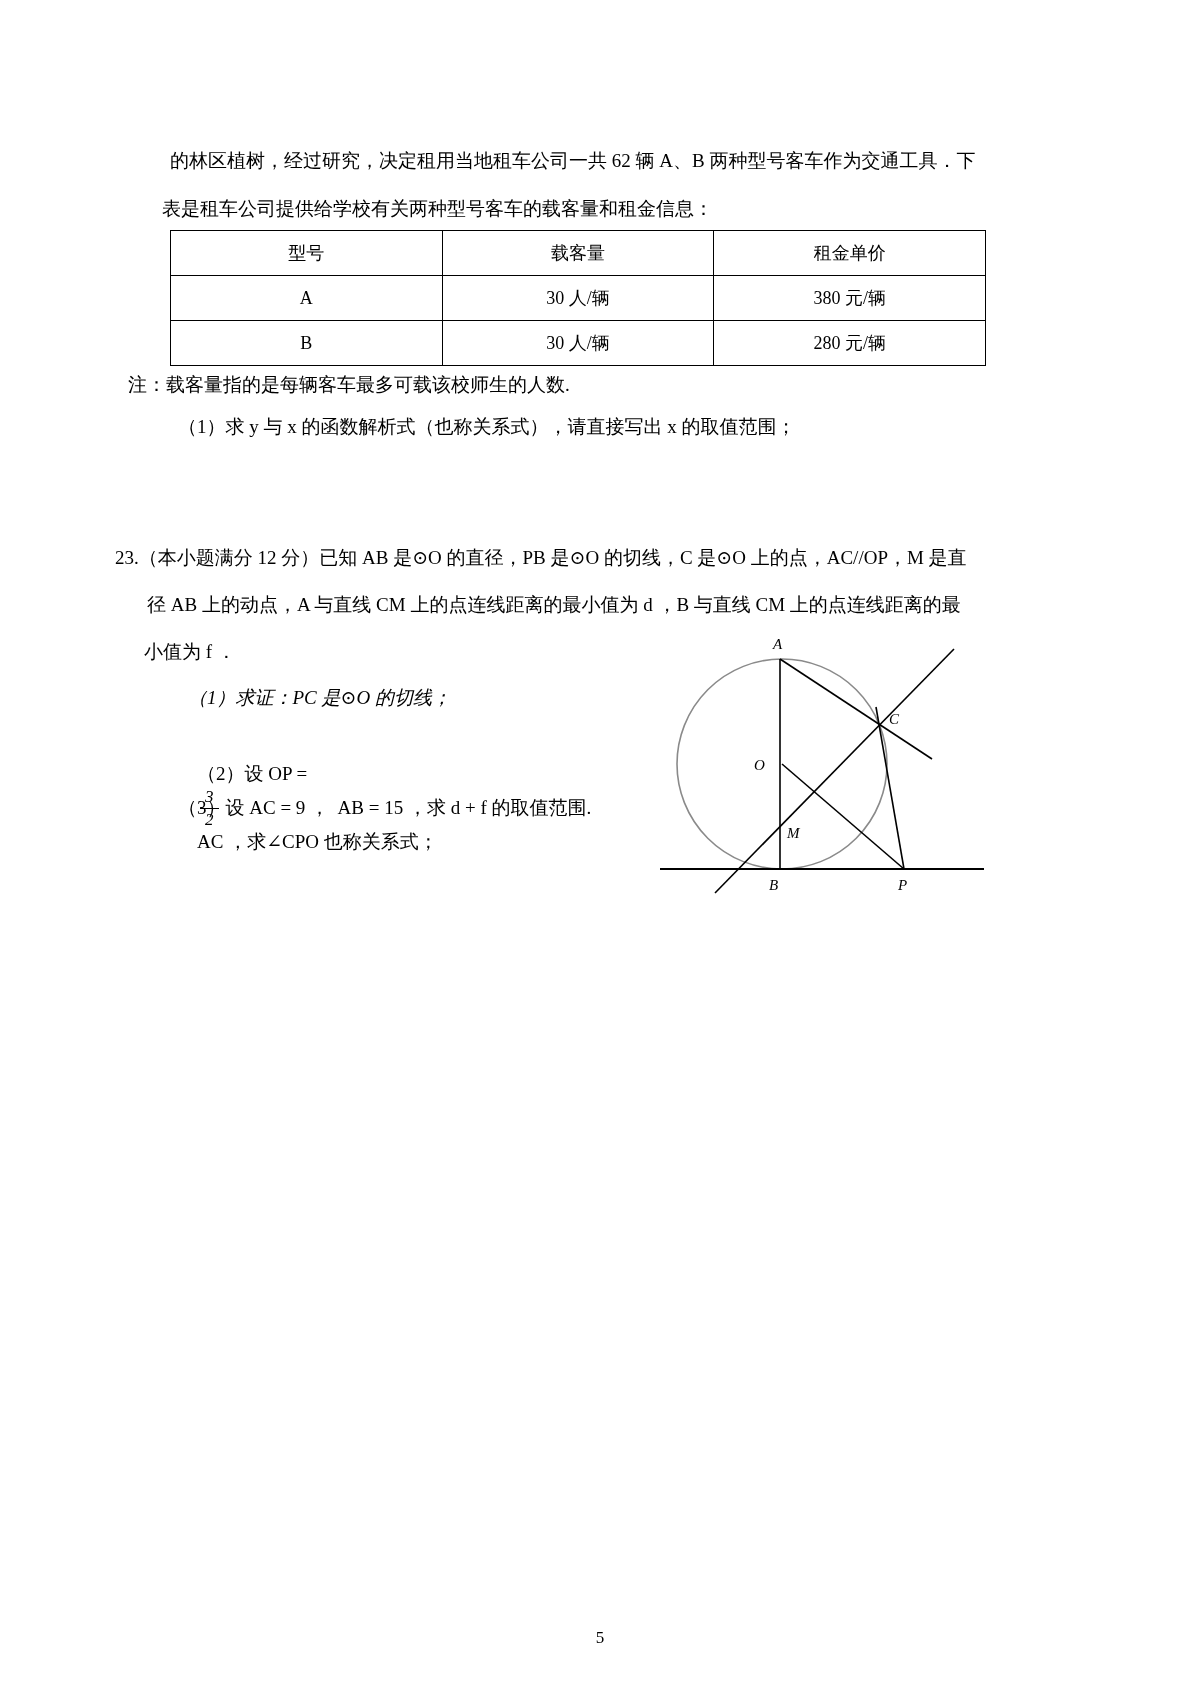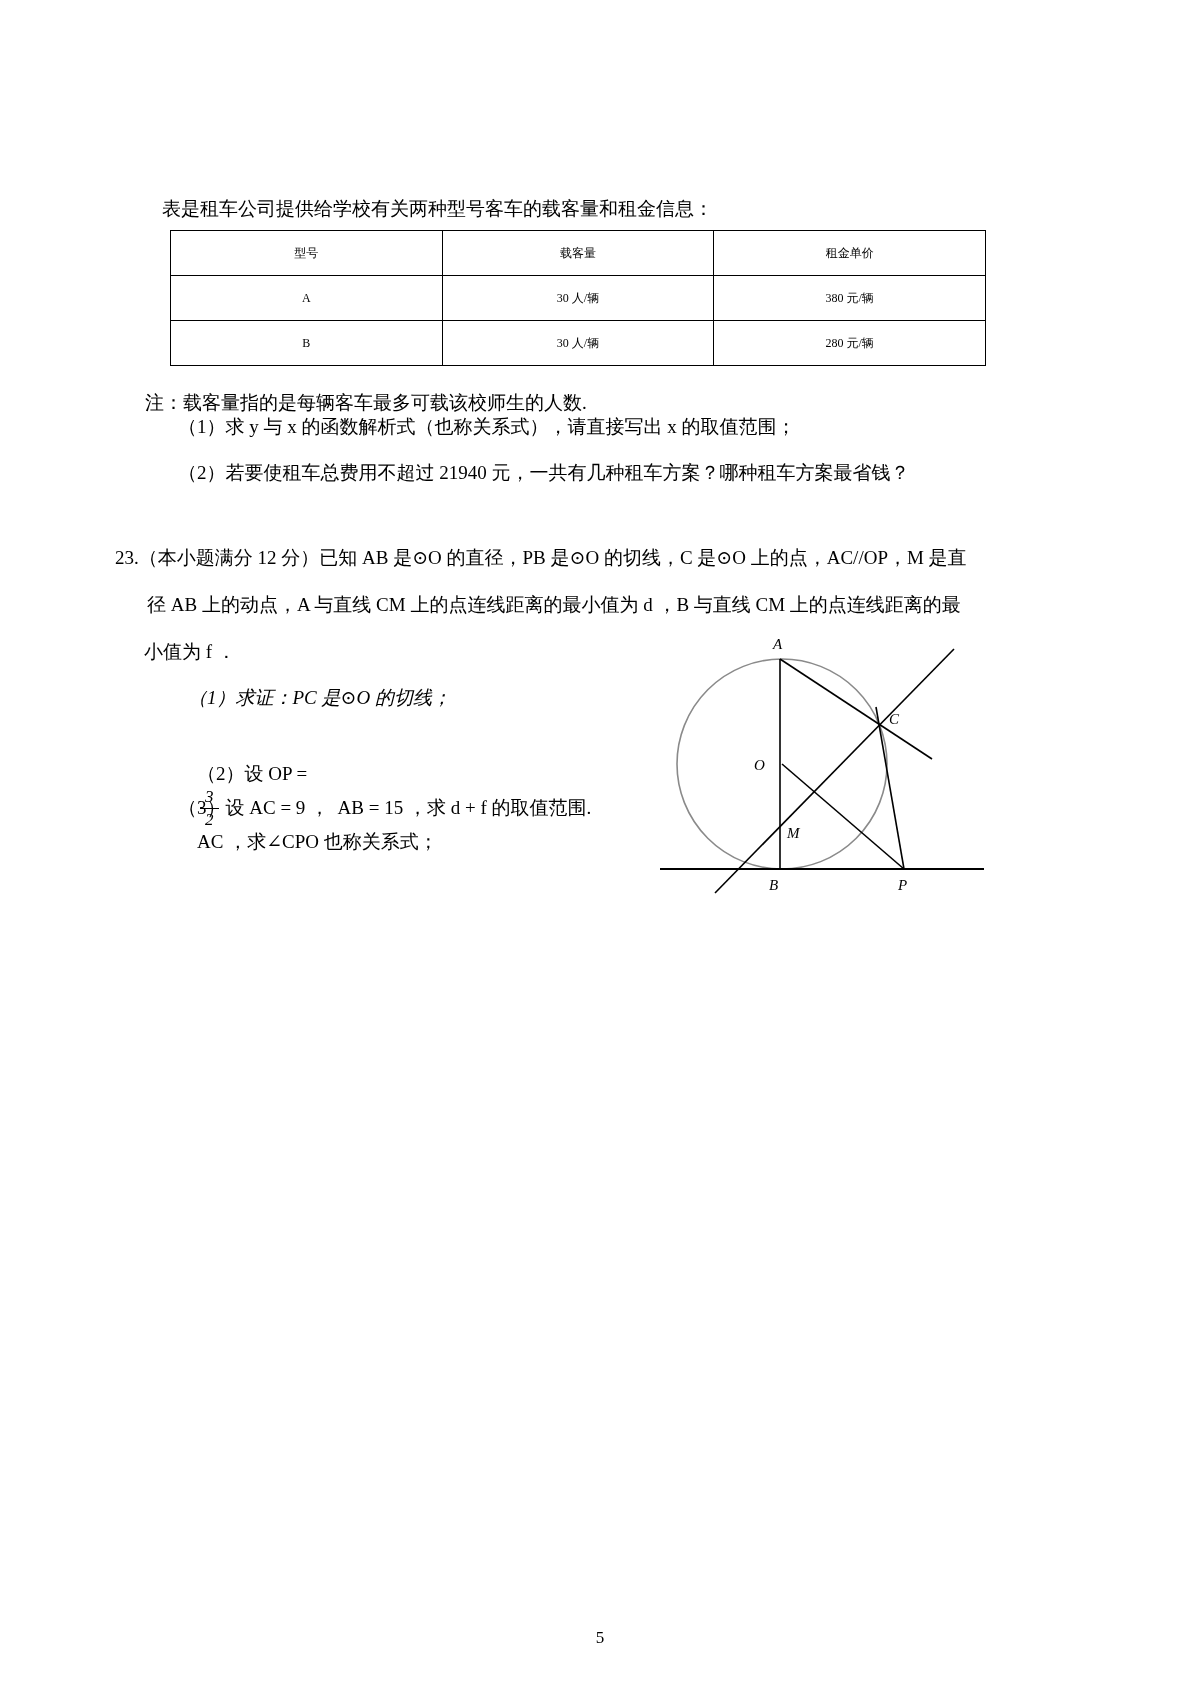--- a/index.html
+++ b/index.html
@@ -24,21 +24,21 @@
     left:170px; top:230px;
     width:816px;
     border-collapse:collapse;
     table-layout:fixed;
   }
   table.info th, table.info td{
     border:1.6px solid #000;
     height:44px;
     text-align:center;
     vertical-align:middle;
-    font-size:12px;
+    font-size:18px;
     font-weight:normal;
     padding:0;
   }
   .frac{
     display:inline-block;
     vertical-align:-12px;
     text-align:center;
     font-size:17px;
     line-height:1.15;
     font-style:italic;
@@ -63,20 +63,21 @@
     top:1628px;
     text-align:center;
     font-size:17px;
   }
 </style>
 </head>
 <body>
 
 <div class="page">
 
+  <div class="tline" style="left:170px;top:148px;width:900px;">的林区植树，经过研究，决定租用当地租车公司一共 62 辆 A、B 两种型号客车作为交通工具．下</div>
   <div class="tline" style="left:162px;top:196px;width:900px;font-family:Liberation Serif, serif;">表是租车公司提供给学校有关两种型号客车的载客量和租金信息：</div>
 
   <table class="info">
     <tbody>
         <tr>
       <th>型号</th>
       <th>载客量</th>
       <th>租金单价</th>
     </tr>
     <tr>
@@ -85,23 +86,22 @@
       <td>380 元/辆</td>
     </tr>
     <tr>
       <td>B</td>
       <td>30 人/辆</td>
       <td>280 元/辆</td>
     </tr>
   </tbody>
     </table>
 
-  <div class="tline" style="left:145px;top:372px;width:900px;margin-top:18px;">注：载客量指的是每辆客车最多可载该校师生的人数.</div>
+  <div class="tline" style="left:128px;top:372px;width:900px;">注：载客量指的是每辆客车最多可载该校师生的人数.</div>
   <div class="tline" style="left:178px;top:414px;width:900px;">（1）求 y 与 x 的函数解析式（也称关系式），请直接写出 x 的取值范围；</div>
-  <div class="tline" style="left:178px;top:460px;width:900px;">（2）若要使租车总费用不超过 21940 元，一共有几种租车方案？哪种租车方案最省钱？</div>
 
   <div class="tline" style="left:115px;top:545px;width:940px;">23.（本小题满分 12 分）已知 AB 是⊙O 的直径，PB 是⊙O 的切线，C 是⊙O 上的点，AC//OP，M 是直</div>
   <div class="tline" style="left:147px;top:592px;width:920px;">径 AB 上的动点，A 与直线 CM 上的点连线距离的最小值为 d ，B 与直线 CM 上的点连线距离的最</div>
   <div class="tline" style="left:144px;top:639px;width:400px;">小值为 f ．</div>
 
   <div class="tline" style="left:188px;top:685px;width:430px;font-style:italic;">（1）求证：PC 是⊙O 的切线；</div>
 
   <div class="tline" style="left:178px;top:735px;width:430px;">
     <span>（2）设 OP =</span>
     <span class="frac"><span class="frac-num">3</span><span class="frac-den">2</span></span>

